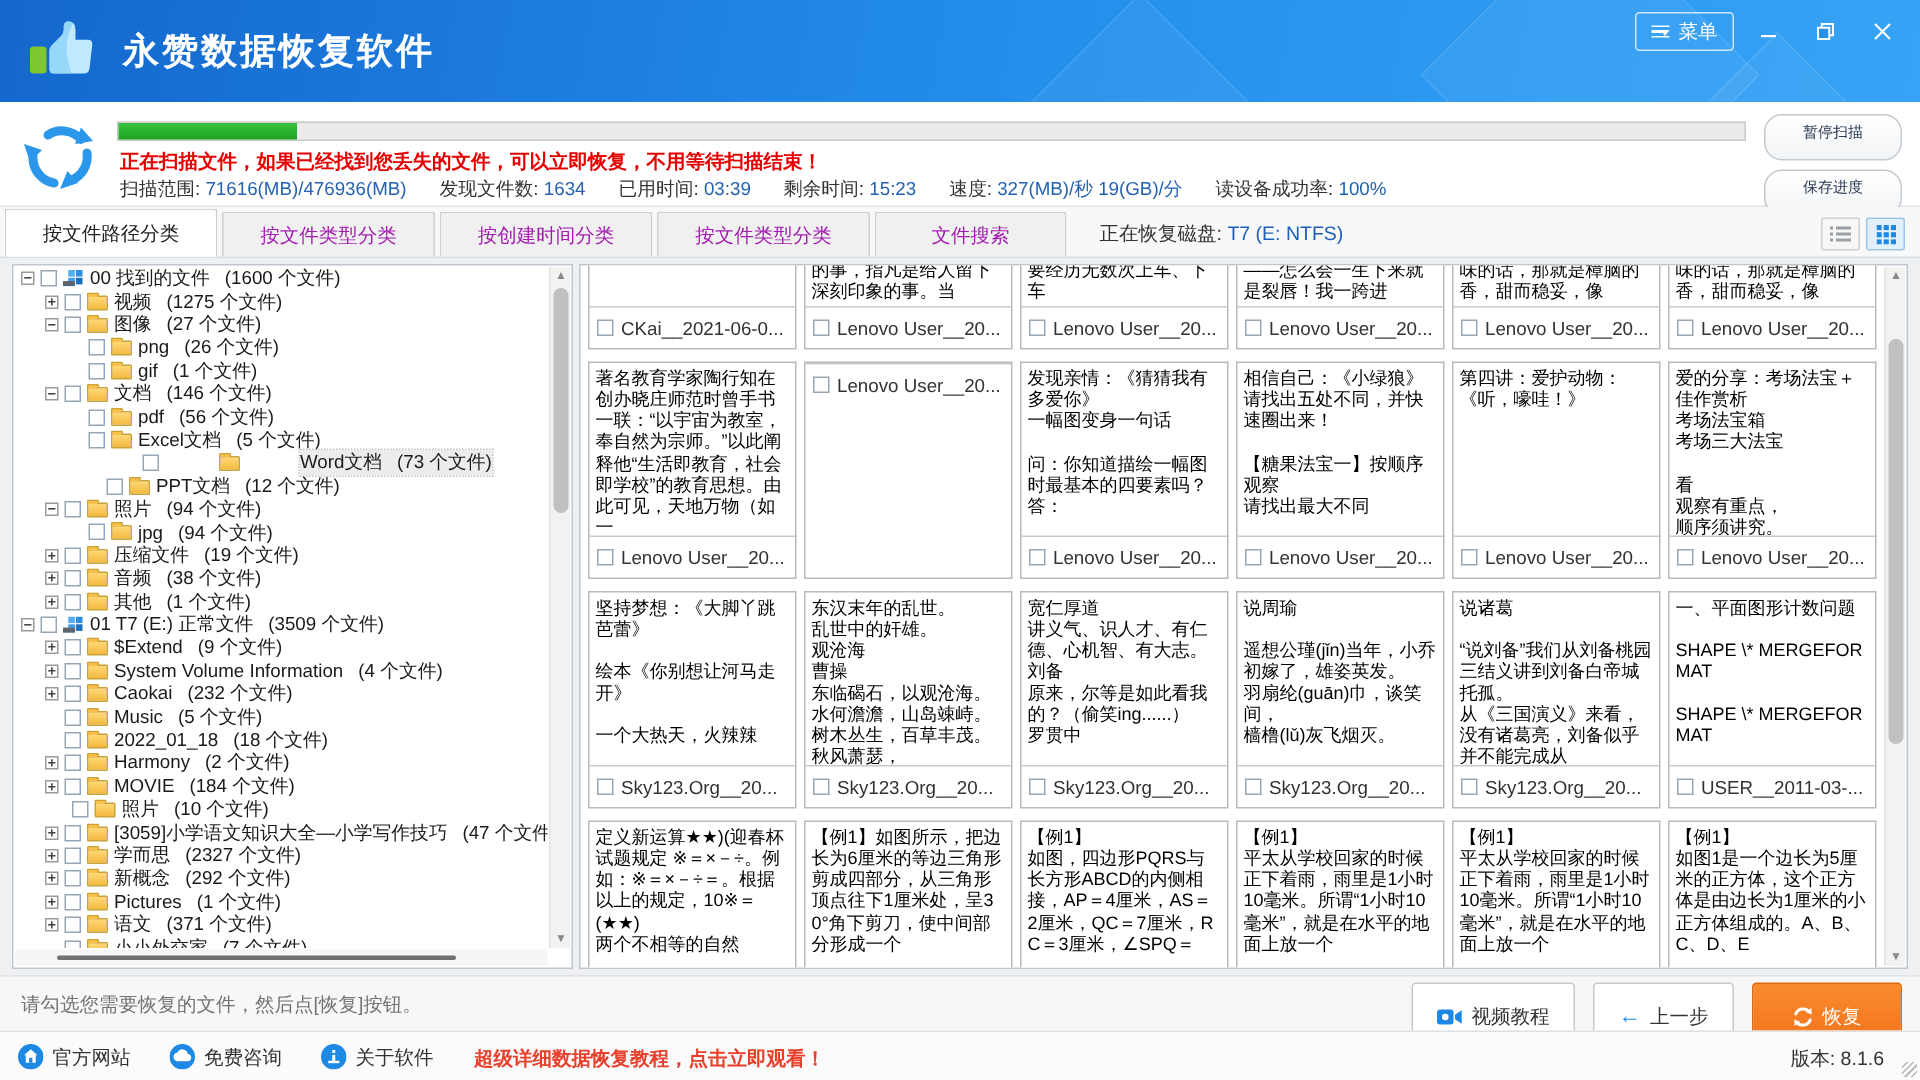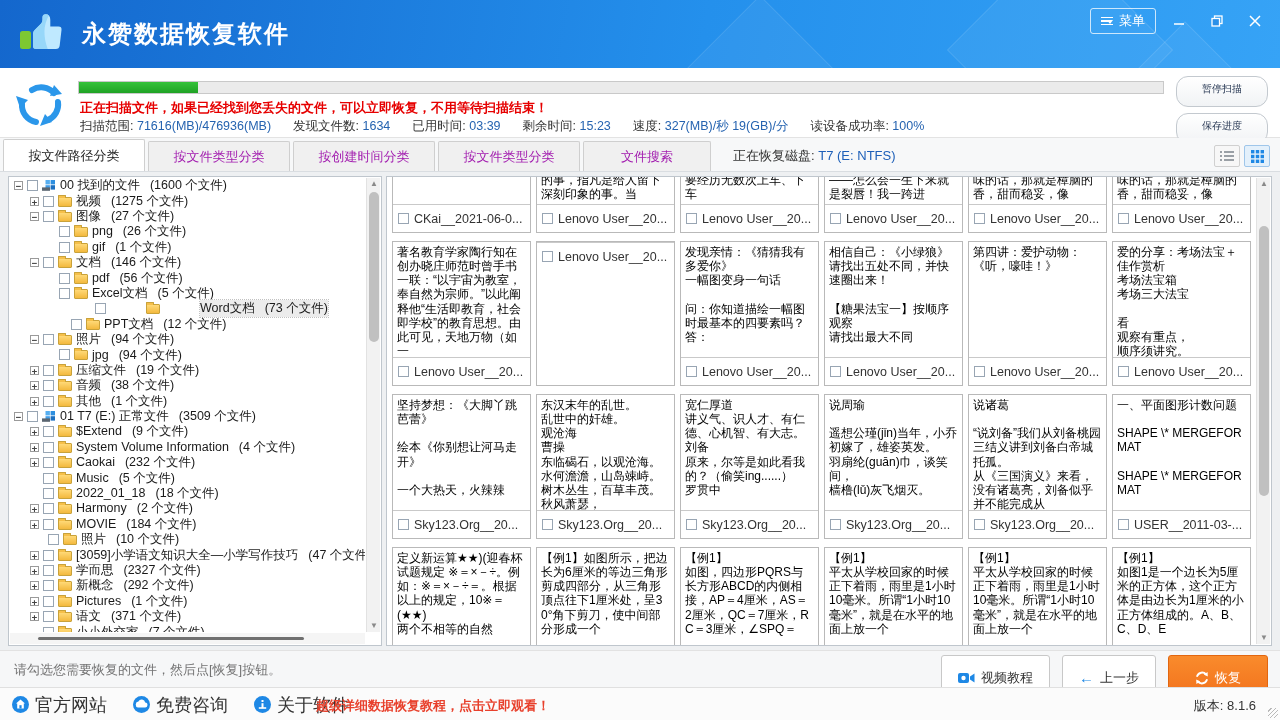--- a/index.html
+++ b/index.html
@@ -91,21 +91,21 @@
   .hinttext{position:absolute;left:14px;top:10px;font-size:13px;color:#737373;}
   .actbtns{position:absolute;right:12px;top:4px;display:flex;gap:12px;}
   .abtn{height:45px;display:flex;align-items:center;gap:6px;padding:0 16px;border:1px solid #c8c8c8;border-radius:3px;
     background:#fff;font-size:13px;color:#333;}
   .abtn .arrow{color:#1e88e5;font-size:15px;font-weight:bold;}
   .abtn.recover{background:linear-gradient(#f98b2c,#f2711c);border-color:#e2660f;color:#fff;width:100px;justify-content:center;}
 
   
   .footer{position:absolute;left:0;top:687px;width:1280px;height:33px;background:#fbfbfb;border-top:1px solid #e0e0e0;}
   .flinks{position:absolute;left:12px;top:0;height:33px;display:flex;align-items:center;gap:26px;}
-  .flink{display:flex;align-items:center;gap:6px;font-size:18px;color:#333;}
+  .flink{display:flex;align-items:center;gap:6px;font-size:13px;color:#333;}
   .fpromo{position:absolute;left:316px;top:9px;font-size:13px;font-weight:bold;color:#e8402c;}
   .fversion{position:absolute;right:24px;top:9px;font-size:13px;color:#333;}
   .grip{position:absolute;right:2px;bottom:2px;width:10px;height:10px;
     background:repeating-linear-gradient(135deg,transparent 0 2px,#b9b9b9 2px 3px);}
 </style>
 </head>
 <body>
 
 <div class="titlebar">
   <div class="cube cube1"></div>

